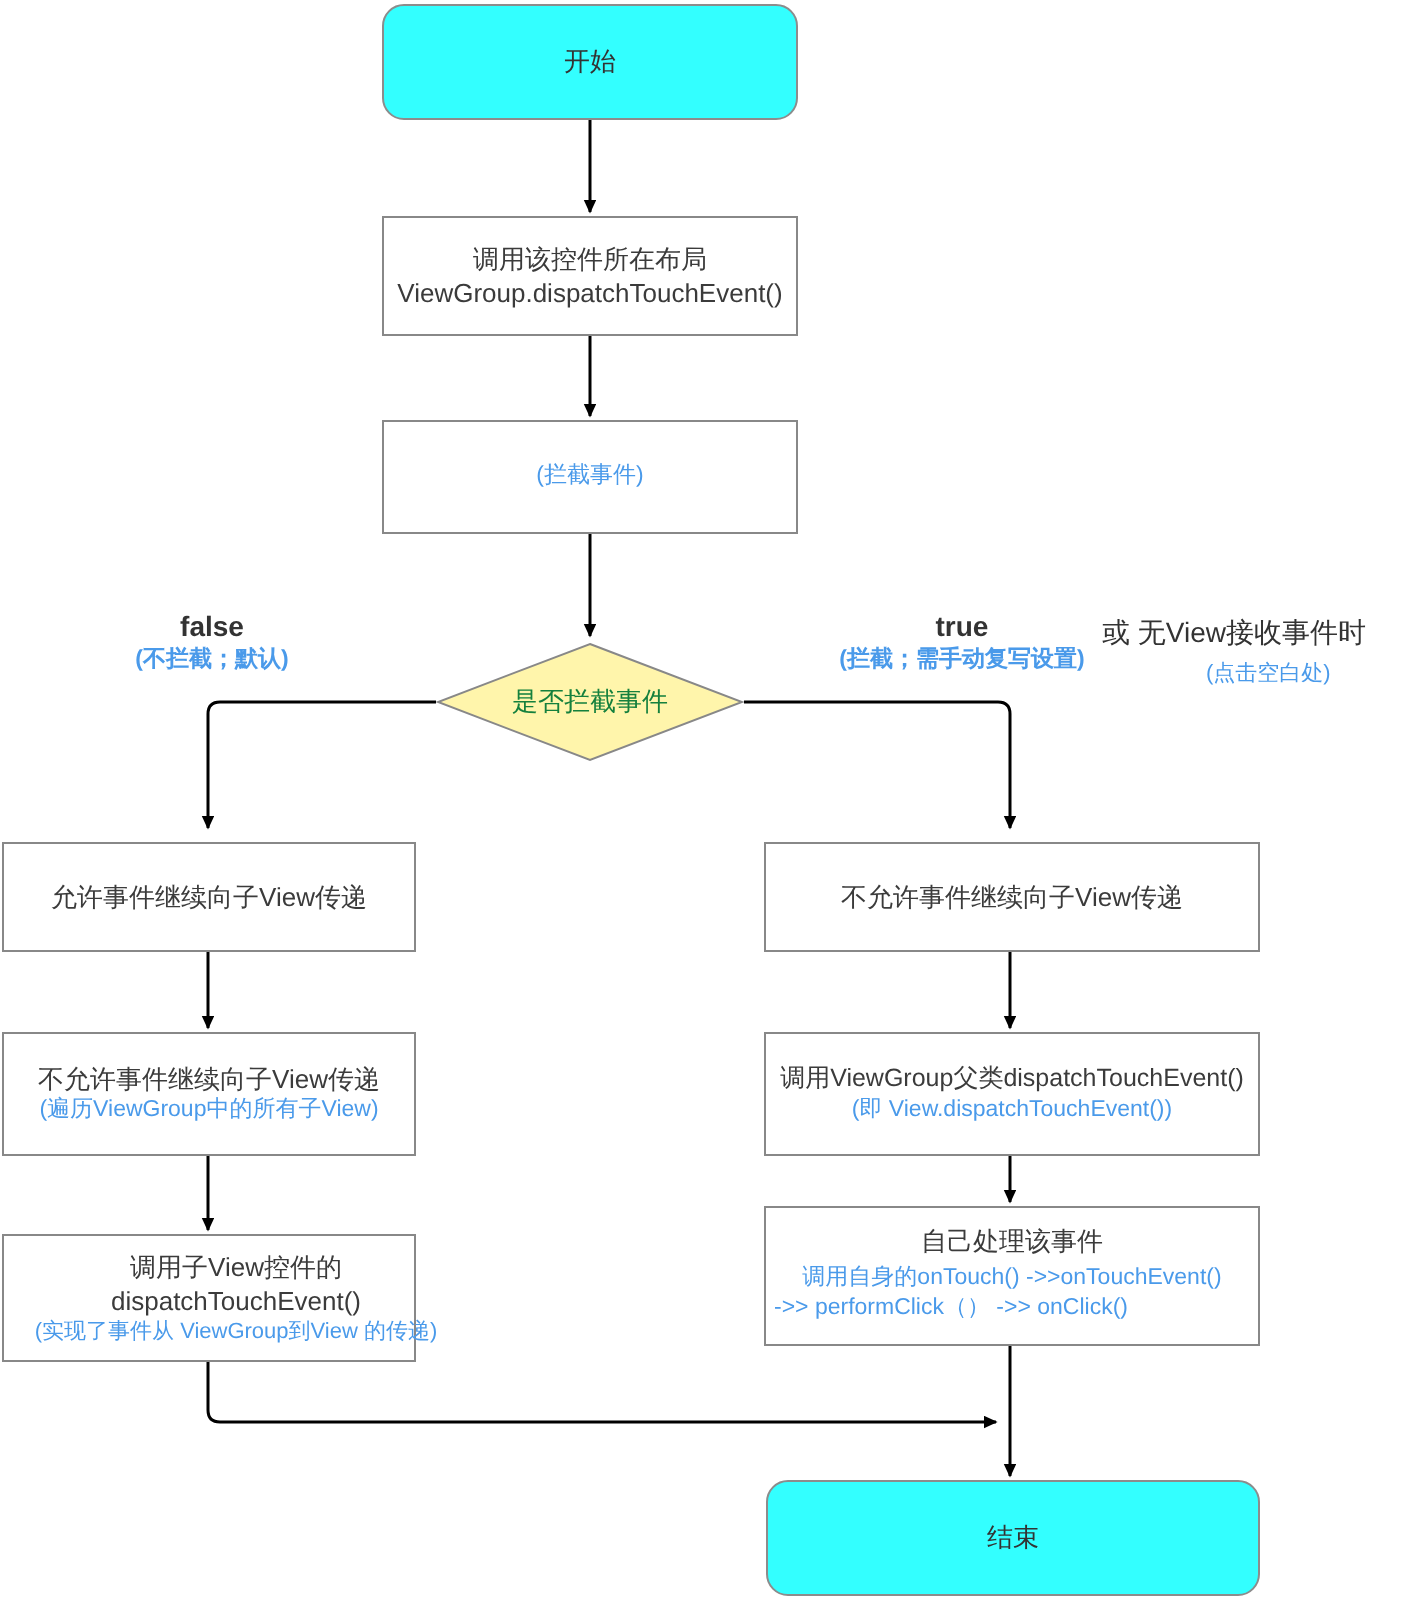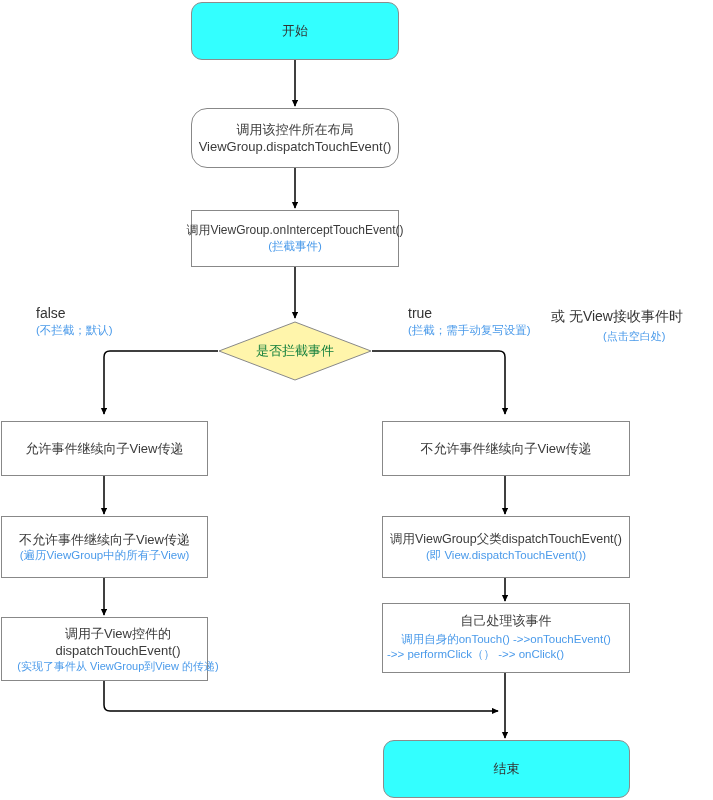--- a/index.html
+++ b/index.html
@@ -62,22 +62,24 @@
     color: #4a9aea;
     font-size: 11.5px;
   }
   .blue-sm {
     color: #4a9aea;
     font-size: 11px;
   }
   .edge-label {
     position: absolute;
     z-index: 3;
+    text-align: center;
     line-height: 1.25;
     color: #3b3b3b;
+    font-weight: bold;
   }
   .edge-label .main {
     font-size: 14px;
     color: #333333;
     display: block;
   }
   .edge-label .sub {
     color: #4a9aea;
     font-size: 11.5px;
     display: block;
@@ -130,27 +132,26 @@
   <polygon points="77,1 153,30 77,59 1,30" fill="#fff5ab" stroke="#888888" stroke-width="1"></polygon>
 </svg>
 <div class="node" style="left:218px; top:321px; width:154px; height:60px;">
   <span class="diamond-label">是否拦截事件</span>
 </div>
 
 <div class="node terminator" style="left:191px; top:2px; width:208px; height:58px;">
   <span class="l1">开始</span>
 </div>
 
-<div class="node box" style="left:191px; top:108px; width:208px; height:60px;border-radius:16px;">
+<div class="node box" style="left:191px; top:108px; width:208px; height:60px;">
   <span class="l1">调用该控件所在布局</span>
   <span class="l2">ViewGroup.dispatchTouchEvent()</span>
 </div>
 
 <div class="node box" style="left:191px; top:210px; width:208px; height:57px;">
-  <span class="l1" style="font-size:12px;">调用ViewGroup.onInterceptTouchEvent()</span>
   <span class="l2 blue">(拦截事件)</span>
 </div>
 
 <div class="node box" style="left:1px; top:421px; width:207px; height:55px;">
   <span class="l1">允许事件继续向子View传递</span>
 </div>
 
 <div class="node box" style="left:1px; top:516px; width:207px; height:62px;">
   <span class="l1">不允许事件继续向子View传递</span>
   <span class="l2 blue">(遍历ViewGroup中的所有子View)</span>

